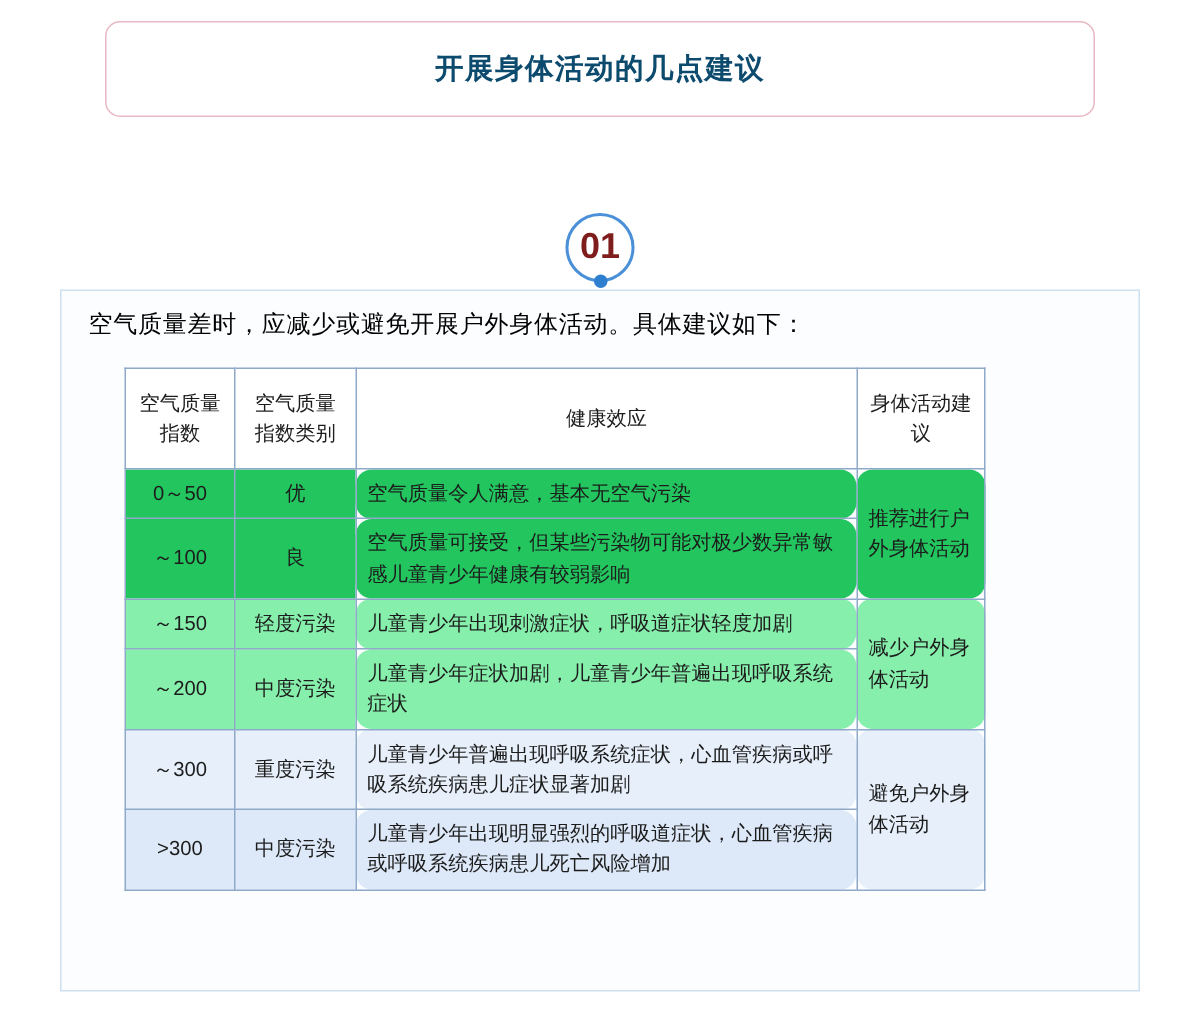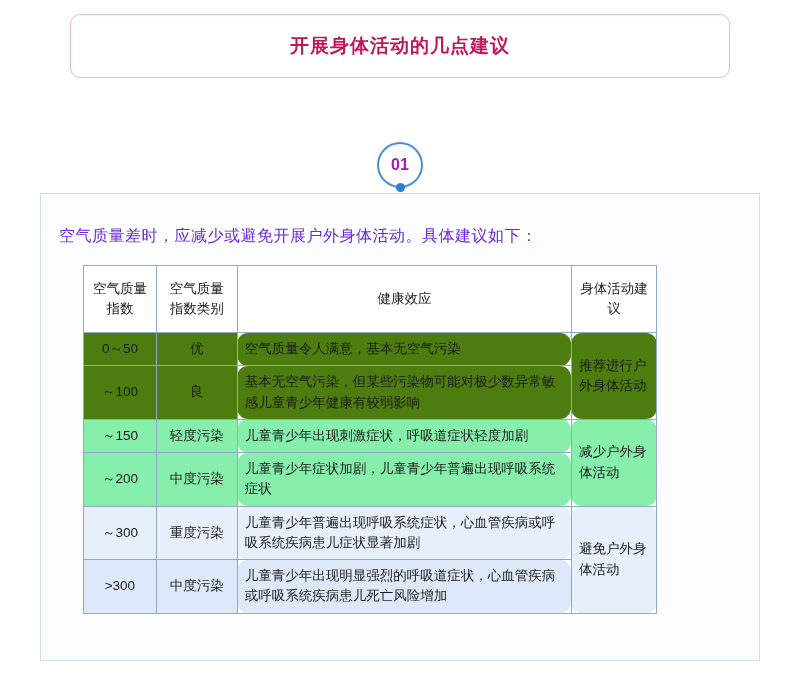--- a/index.html
+++ b/index.html
@@ -25,21 +25,21 @@
     height: 64px;
     box-sizing: border-box;
     border: 1px solid #e8b9c4;
     border-radius: 10px;
     background: #ffffff;
     display: flex;
     align-items: center;
     justify-content: center;
   }
   .title-banner-text {
-    color: #be185d;
+    color: #0c4a6e;
     font-size: 19px;
     font-weight: bold;
     letter-spacing: 1px;
   }
 
   
   .badge-wrap {
     position: absolute;
     left: 0;
     top: 142px;
@@ -47,22 +47,22 @@
     display: flex;
     flex-direction: column;
     align-items: center;
   }
   .badge-circle {
     width: 46px;
     height: 46px;
     border-radius: 50%;
     border: 2px solid #4a90d9;
     background: #ffffff;
-    color: #a21caf;
-    font-size: 16px;
+    color: #7f1d1d;
+    font-size: 24px;
     font-weight: bold;
     display: flex;
     align-items: center;
     justify-content: center;
     box-sizing: border-box;
   }
   .badge-dot {
     width: 9px;
     height: 9px;
     border-radius: 50%;
@@ -75,23 +75,23 @@
     position: absolute;
     left: 40px;
     top: 193px;
     width: 720px;
     height: 468px;
     box-sizing: border-box;
     border: 1px solid #cfe0ef;
     background: #fbfdff;
   }
   .intro-text {
-    margin: 32px 0 0 18px;
+    margin: 12px 0 0 18px;
     font-size: 16px;
-    color: #6d28d9;
+    color: #000000;
     letter-spacing: 0.5px;
   }
 
   
   table.aqi-table {
     border-collapse: collapse;
     margin: 18px 0 0 42px;
     width: 574px;
     table-layout: fixed;
   }
@@ -112,21 +112,21 @@
   }
   .col-idx  { width: 72px; }
   .col-cat  { width: 80px; }
   .col-eff  { width: 330px; }
   .col-adv  { width: 84px; }
 
   td.c-center { text-align: center; }
   td.c-left   { text-align: left; border-radius: 11px; }
 
   
-  .row-good td      { background: #4d7c0f; }
+  .row-good td      { background: #22c55e; }
   .row-mod td       { background: #86efac; }
   .row-heavy td     { background: #e6effa; }
   .row-severe td    { background: #dde9f8; }
 
   .adv-good   { background: #eef4e4; }
   .adv-mid    { background: #f4f8fd; }
   .adv-avoid  { background: #e6effa; }
 
   .nowrap-small { white-space: nowrap; }
 </style>
@@ -163,21 +163,21 @@
     <tbody id="table-body">
         <tr class="row-good">
           <td class="c-center nowrap-small">0～50</td>
           <td class="c-center">优</td>
           <td class="c-left">空气质量令人满意，基本无空气污染</td>
           <td class="c-left adv-good" rowspan="2">推荐进行户外身体活动</td>
         </tr>
         <tr class="row-good">
           <td class="c-center nowrap-small">～100</td>
           <td class="c-center">良</td>
-          <td class="c-left">基本无空气污染，但某些污染物可能对极少数异常敏感儿童青少年健康有较弱影响</td>
+          <td class="c-left">空气质量可接受，但某些污染物可能对极少数异常敏感儿童青少年健康有较弱影响</td>
         </tr>
         <tr class="row-mod">
           <td class="c-center nowrap-small">～150</td>
           <td class="c-center">轻度污染</td>
           <td class="c-left">儿童青少年出现刺激症状，呼吸道症状轻度加剧</td>
           <td class="c-left adv-mid" rowspan="2">减少户外身体活动</td>
         </tr>
         <tr class="row-mod">
           <td class="c-center nowrap-small">～200</td>
           <td class="c-center">中度污染</td>

